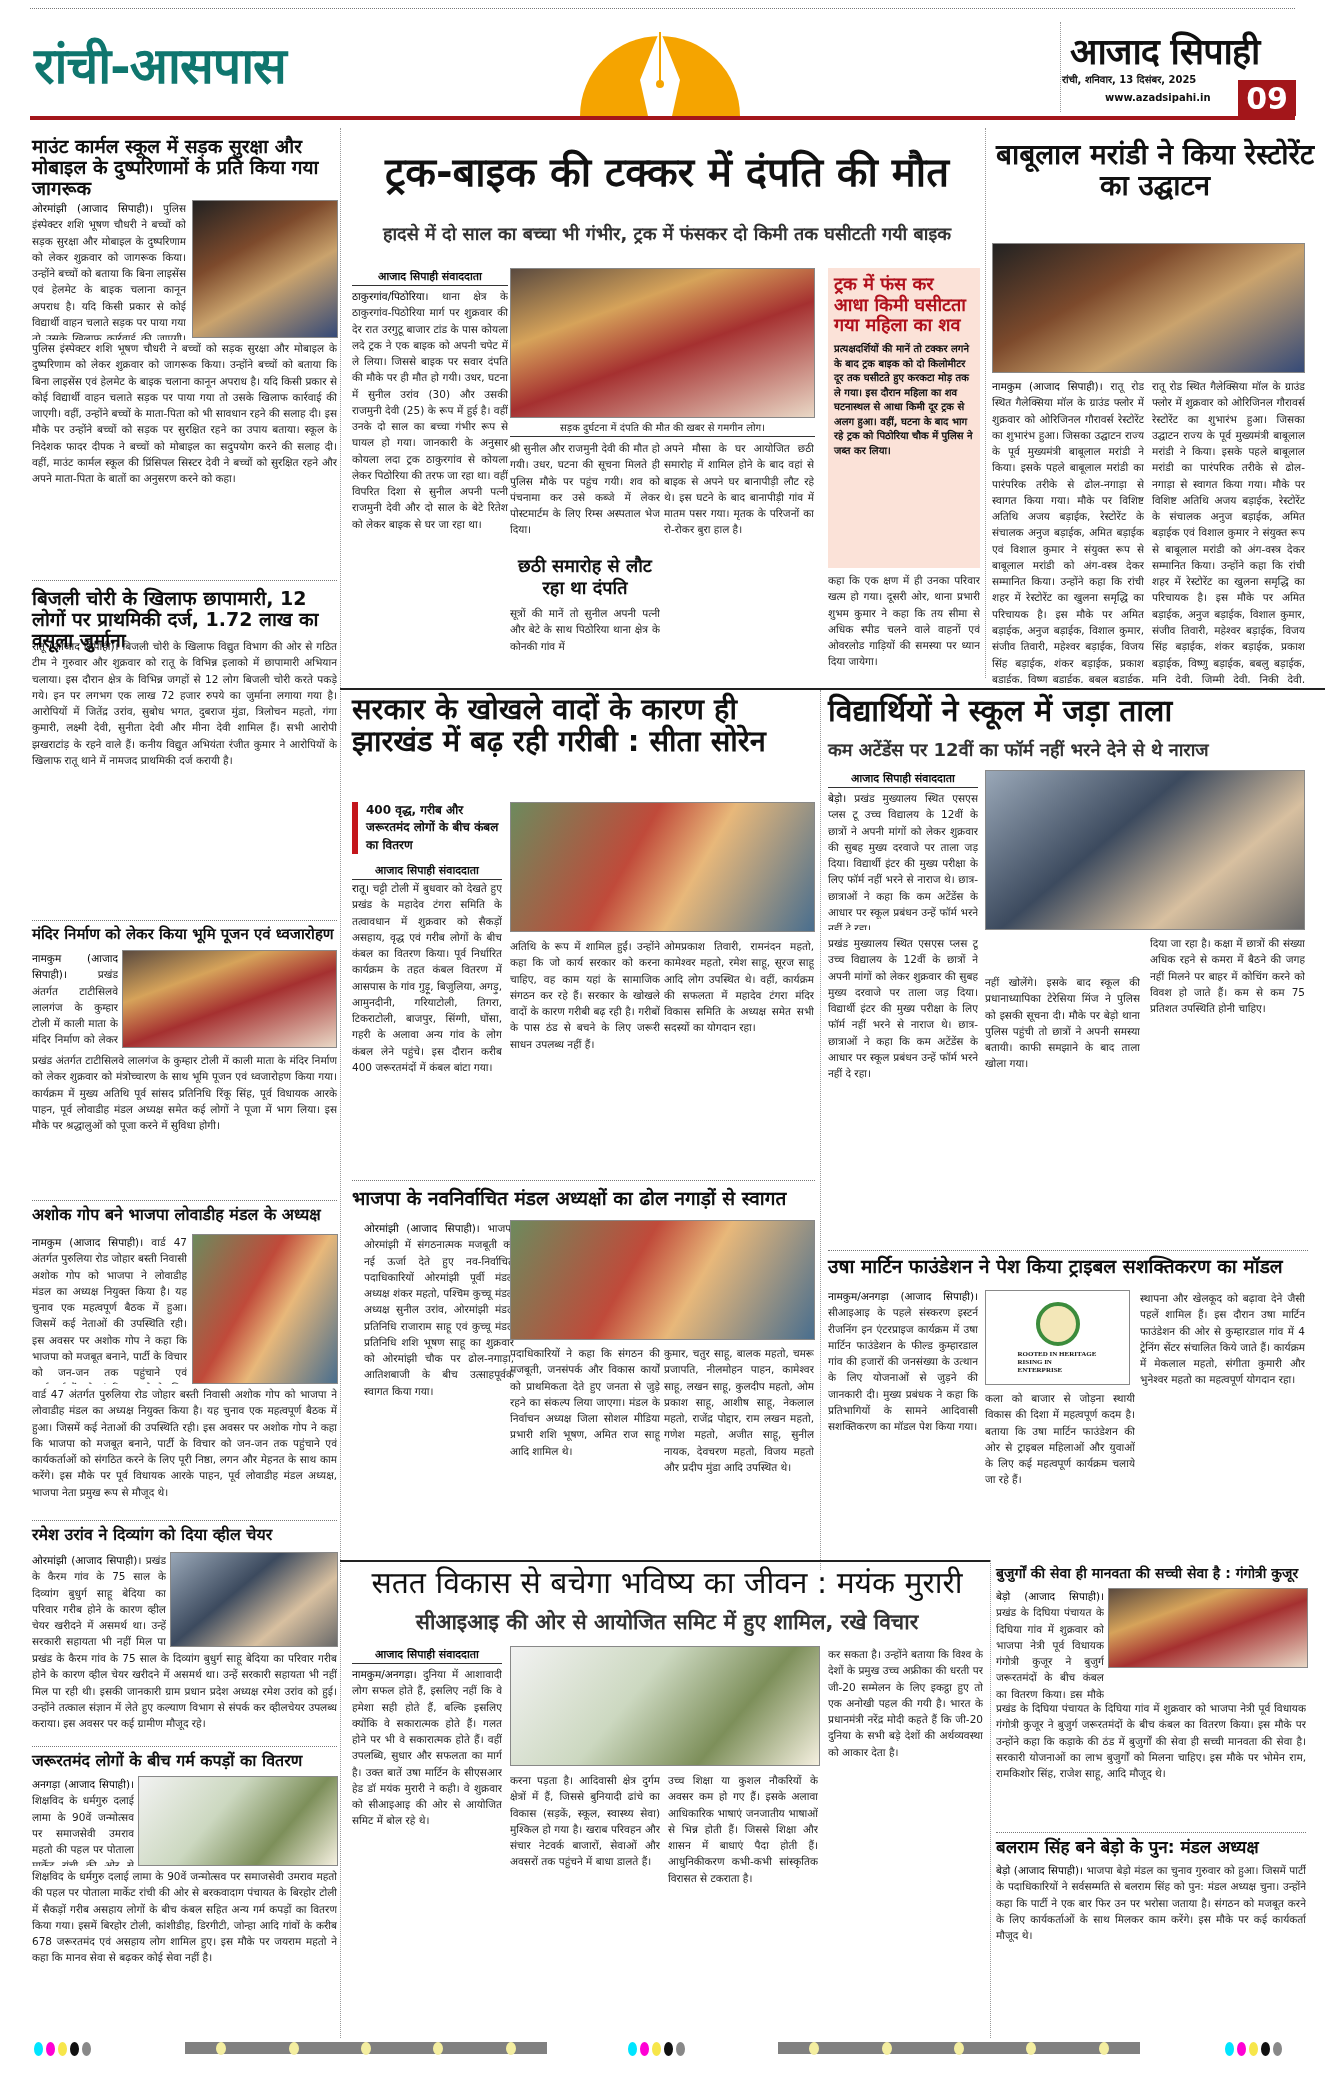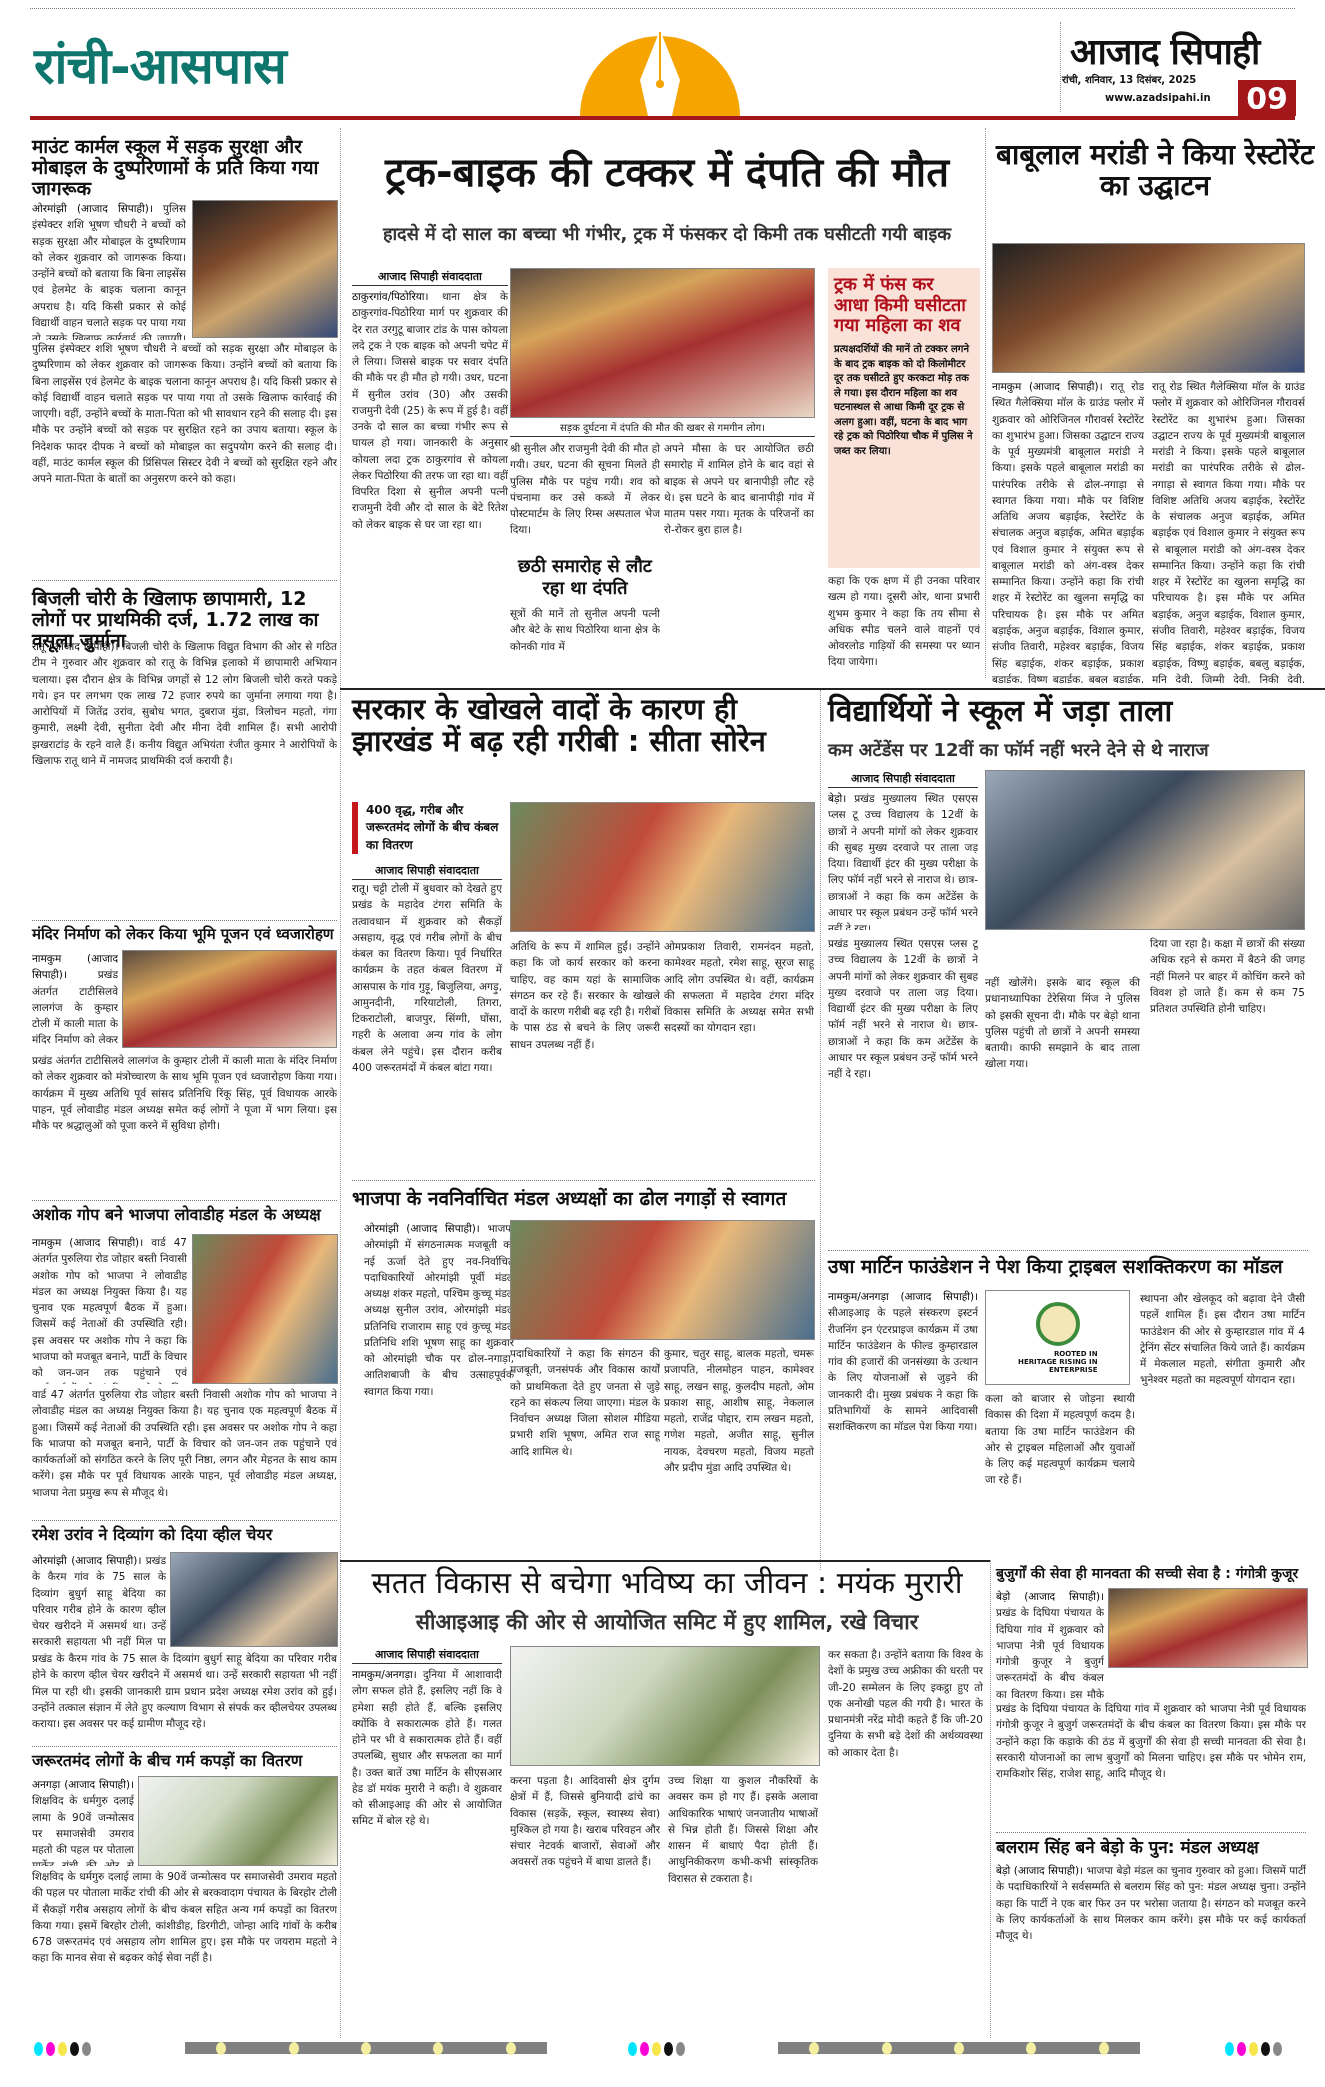--- a/index.html
+++ b/index.html
@@ -193,21 +193,21 @@
 <div class="abs body-text" style="left:664px;top:1345px;width:150px;height:215px;">कुमार, चतुर साहू, बालक महतो, चमरू प्रजापति, नीलमोहन पाहन, कामेश्वर साहू, लखन साहू, कुलदीप महतो, ओम प्रकाश साहू, आशीष साहू, नेकलाल महतो, राजेंद्र पोद्दार, राम लखन महतो, गणेश महतो, अजीत साहू, सुनील नायक, देवचरण महतो, विजय महतो और प्रदीप मुंडा आदि उपस्थित थे।</div>
 
 <div class="abs dotline" style="left:828px;top:1250px;width:480px;"></div>
 <div class="abs headline" style="left:828px;top:1256px;width:495px;font-size:19px;">उषा मार्टिन फाउंडेशन ने पेश किया ट्राइबल सशक्तिकरण का मॉडल</div>
 <div class="abs body-text" style="left:828px;top:1288px;width:150px;height:272px;">
   <span class="dl">नामकुम/अनगड़ा (आजाद सिपाही)।</span>
   <span>सीआइआइ के पहले संस्करण इस्टर्न रीजनिंग इन एंटरप्राइज कार्यक्रम में उषा मार्टिन फाउंडेशन के फील्ड कुम्हारडाल गांव की हजारों की जनसंख्या के उत्थान के लिए योजनाओं से जुड़ने की जानकारी दी। मुख्य प्रबंधक ने कहा कि प्रतिभागियों के सामने आदिवासी सशक्तिकरण का मॉडल पेश किया गया।</span>
 </div>
 <div class="abs" style="left:985px;top:1290px;width:145px;height:95px;border:1px solid #888;display:flex;flex-direction:column;align-items:center;justify-content:center;gap:4px;background:#fff;">
   <div style="width:44px;height:44px;border-radius:50%;border:4px solid #3c8c3c;background:#f3e7b8;"></div>
-  <div style="font-size:7px;font-weight:bold;text-align:right;width:80px;">ROOTED IN HERITAGE RISING IN ENTERPRISE</div>
+  <div style="font-size:7px;font-weight:bold;text-align:left;width:80px;font-family:Liberation Serif, serif;">ROOTED IN HERITAGE RISING IN ENTERPRISE</div>
 </div>
 <div class="abs body-text" style="left:985px;top:1390px;width:150px;height:170px;">कला को बाजार से जोड़ना स्थायी विकास की दिशा में महत्वपूर्ण कदम है। बताया कि उषा मार्टिन फाउंडेशन की ओर से ट्राइबल महिलाओं और युवाओं के लिए कई महत्वपूर्ण कार्यक्रम चलाये जा रहे हैं।</div>
 <div class="abs body-text" style="left:1140px;top:1290px;width:165px;height:270px;">स्थापना और खेलकूद को बढ़ावा देने जैसी पहलें शामिल हैं। इस दौरान उषा मार्टिन फाउंडेशन की ओर से कुम्हारडाल गांव में 4 ट्रेनिंग सेंटर संचालित किये जाते हैं। कार्यक्रम में मेकलाल महतो, संगीता कुमारी और भुनेश्वर महतो का महत्वपूर्ण योगदान रहा।</div>
 
 <div class="abs" style="left:340px;top:1560px;width:650px;border-top:2px solid #222;"></div>
 <div class="abs headline" style="left:352px;top:1566px;width:630px;font-size:30px;text-align:center;font-weight:normal;">सतत विकास से बचेगा भविष्य का जीवन : मयंक मुरारी</div>
 <div class="abs subhead" style="left:352px;top:1610px;width:630px;font-size:21px;text-align:center;">सीआइआइ की ओर से आयोजित समिट में हुए शामिल, रखे विचार</div>
 <div class="abs byline" style="left:352px;top:1646px;width:150px;">आजाद सिपाही संवाददाता</div>
 <div class="abs body-text" style="left:352px;top:1666px;width:150px;height:365px;">
   <span class="dl">नामकुम/अनगड़ा।</span>

